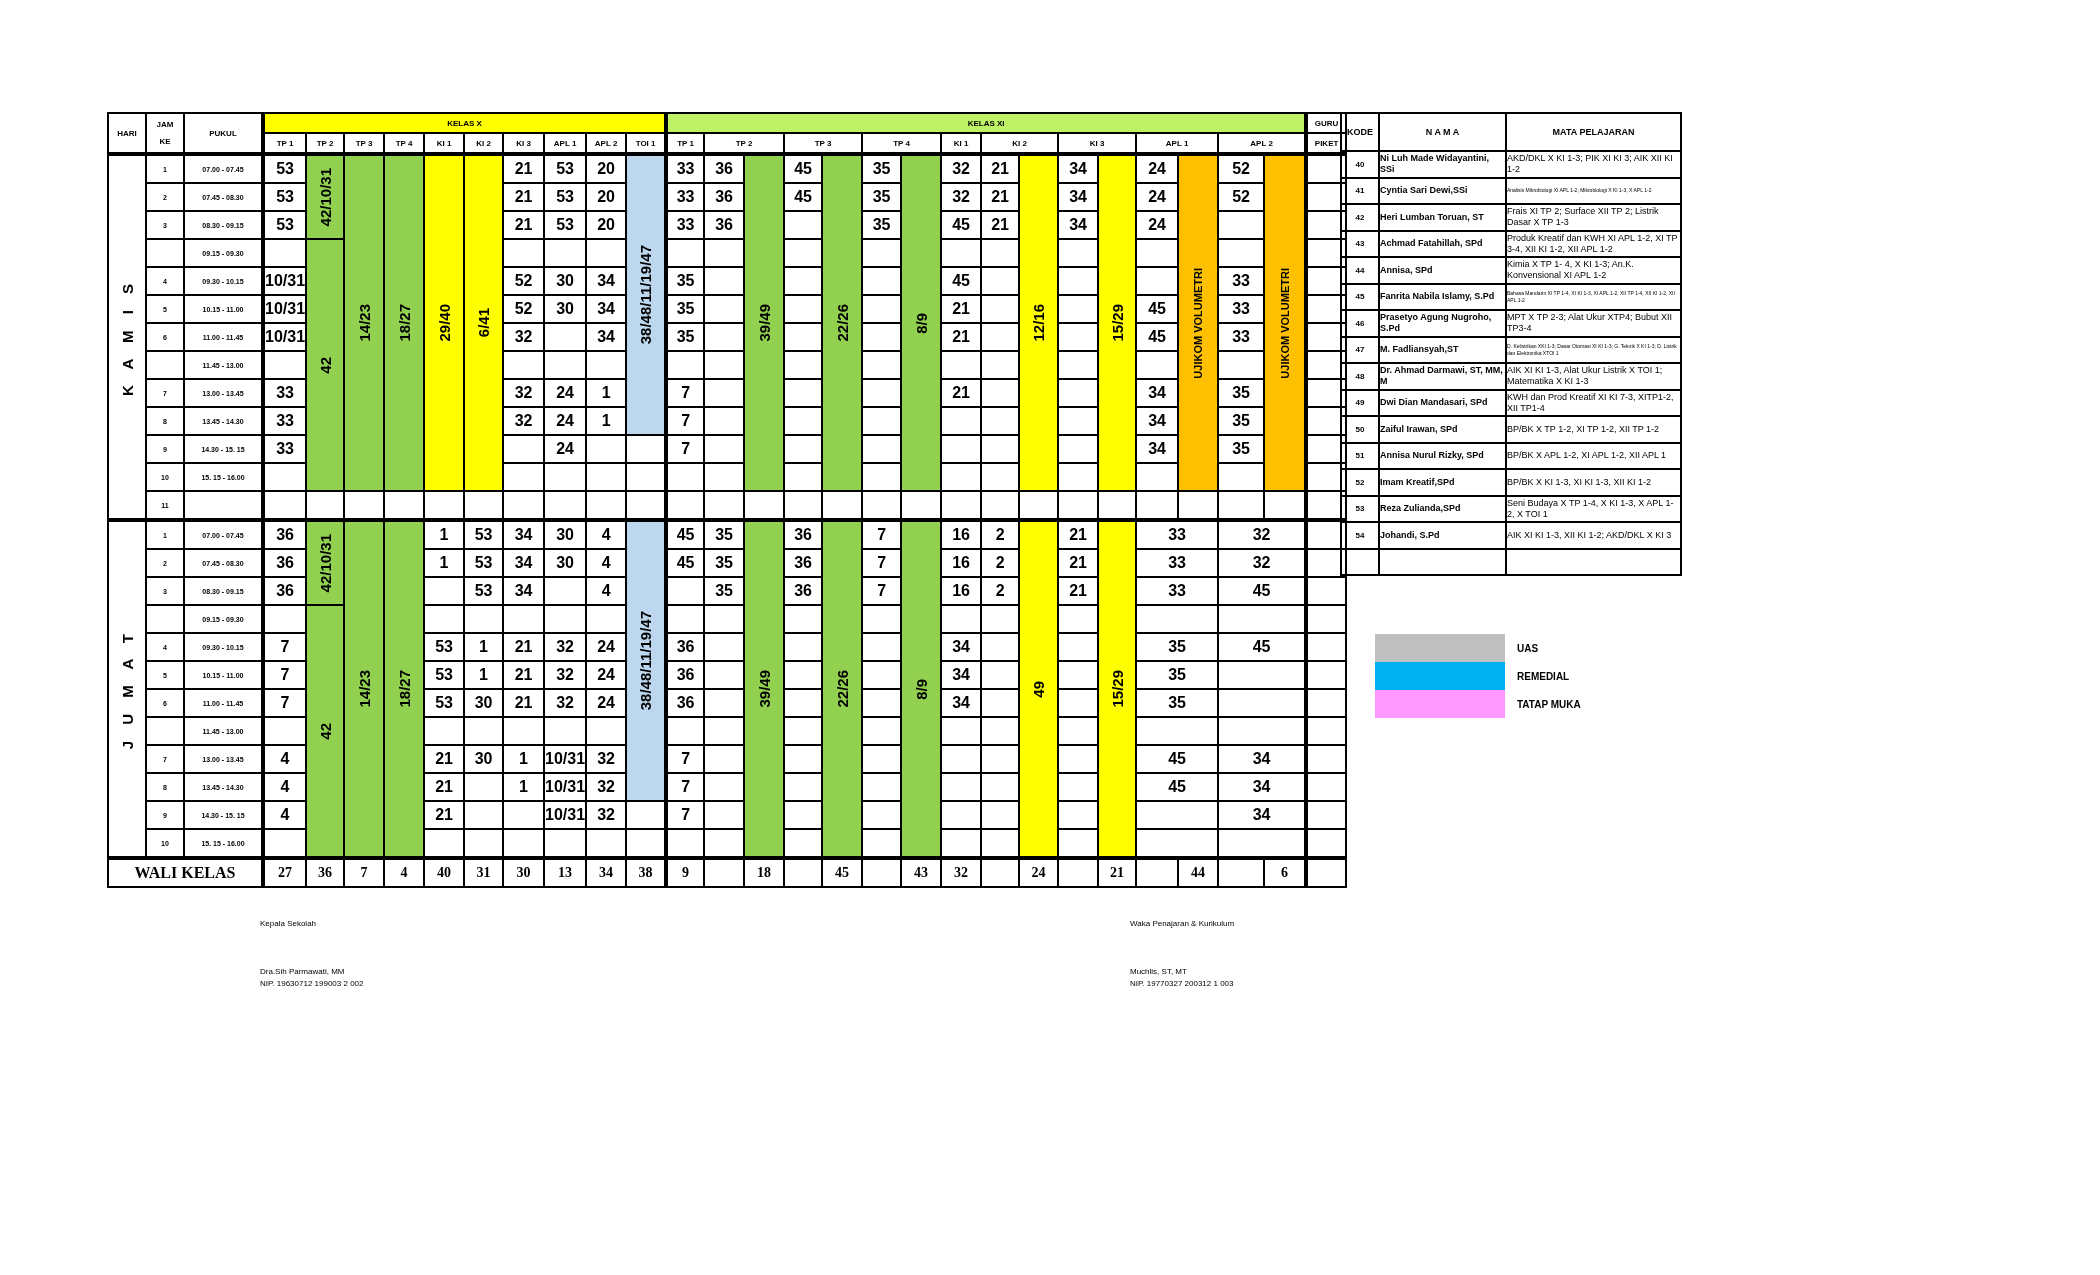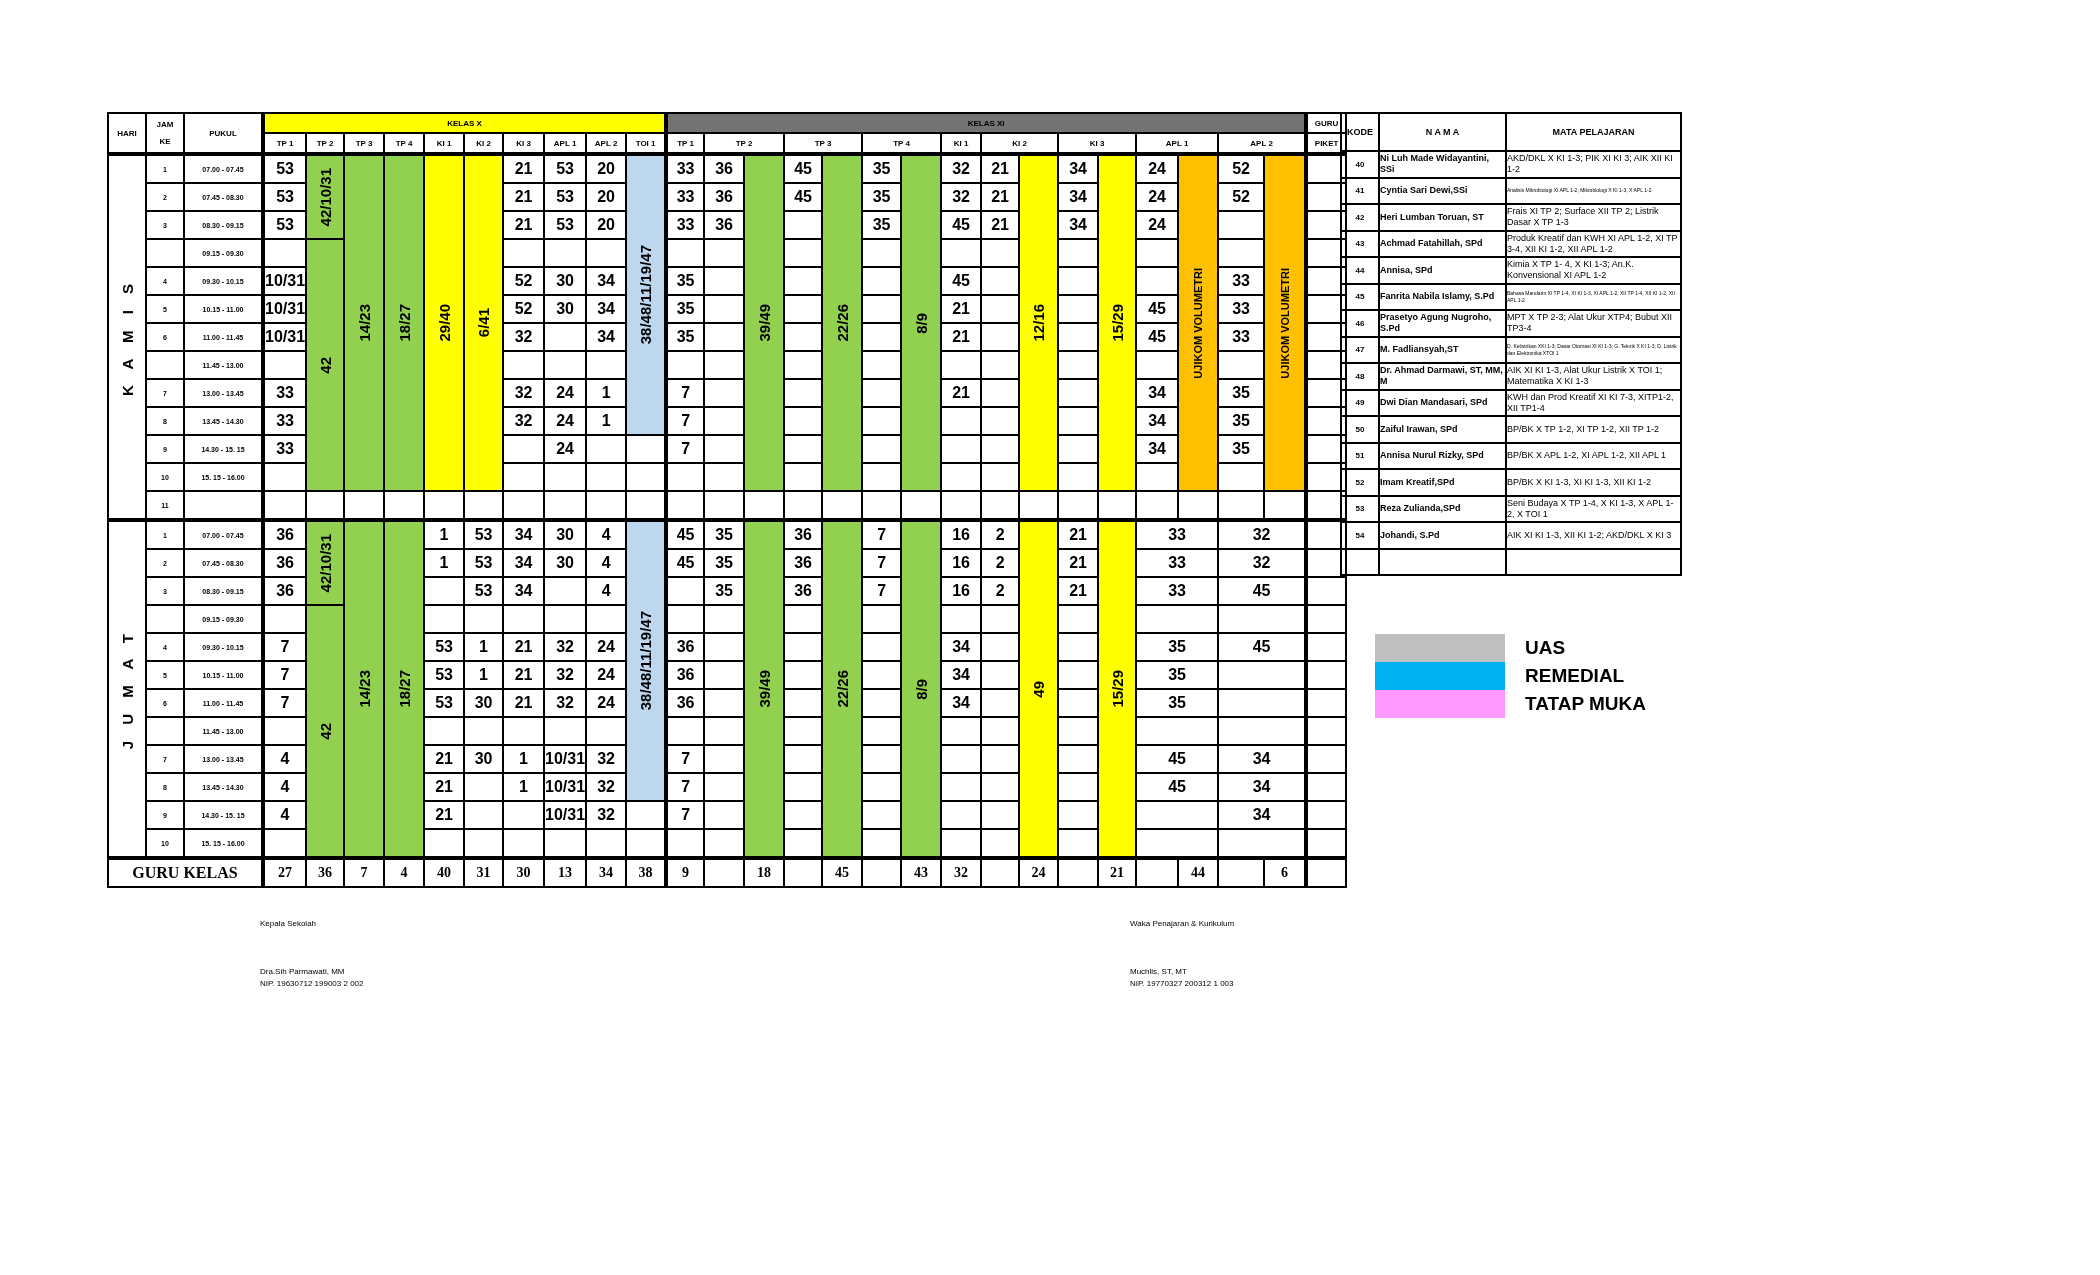--- a/index.html
+++ b/index.html
@@ -14,36 +14,36 @@
   .jk{font-size:7px;font-weight:bold;}
   .pk{font-size:7px;font-weight:bold;}
   .hari{font-size:13px;font-weight:bold;letter-spacing:6px;}
   .vert{writing-mode:vertical-rl;transform:rotate(180deg);font-size:15px;font-weight:bold;white-space:nowrap;margin:auto;}
   .vert-sm{writing-mode:vertical-rl;transform:rotate(180deg);font-size:11px;font-weight:bold;white-space:nowrap;margin:auto;}
   .green{background:#92d050;}
   .yellow{background:#ffff00;}
   .lblue{background:#bdd7ee;}
   .orange{background:#ffc000;}
   .kx{background:#ffff00;}
-  .kxi{background:#737373;}
+  .kxi{background:#bef264;}
   .wali td{font-family:"Liberation Serif",serif;font-size:14px;font-weight:bold;height:24px;}
   .walilbl{font-size:16px !important;}
   .thickl{border-left:4px solid #000 !important;}
   .thickt td{border-top:4px solid #000 !important;}
   #guru{position:absolute;left:1340px;top:112px;}
   #guru td{border:2px solid #000;padding:0 0;vertical-align:middle;height:24px;overflow:hidden;}
   #guru .kode{text-align:center;font-size:8px;font-weight:bold;}
   #guru .nama{font-size:9px;font-weight:bold;line-height:11px;}
   #guru .mapel{font-size:9px;line-height:11px;}
   #guru .mapel.tiny{font-size:5px;line-height:7px;}
   #guru .ghdr{text-align:center;font-size:9px;font-weight:bold;}
   #legend{position:absolute;left:1375px;top:634px;}
   .leg-row{display:flex;align-items:center;height:28px;}
   .leg-sw{width:130px;height:28px;}
-  .leg-lbl{margin-left:20px;font-size:19px;font-weight:bold;}
+  .leg-lbl{margin-left:12px;font-size:10px;font-weight:bold;}
   .sig{position:absolute;font-size:8px;line-height:12px;}
 </style>
 </head>
 <body>
 
 <table id="sched">
   <colgroup>
     <col style="width:38px">
       <col style="width:38px">
       <col style="width:79px">
@@ -673,21 +673,21 @@
         <td class="num"></td>
         <td class="num"></td>
         <td class="num"></td>
         <td class="num"></td>
         <td class="num"></td>
         <td class="num" colspan="2"></td>
         <td class="num" colspan="2"></td>
         <td class="thickl"></td>
       </tr>
       <tr class="wali thickt">
-        <td class="walilbl" colspan="3">GURU KELAS</td>
+        <td class="walilbl" colspan="3">WALI KELAS</td>
         <td class="thickl">27</td>
         <td>36</td>
         <td>7</td>
         <td>4</td>
         <td>40</td>
         <td>31</td>
         <td>30</td>
         <td>13</td>
         <td>34</td>
         <td>38</td>

